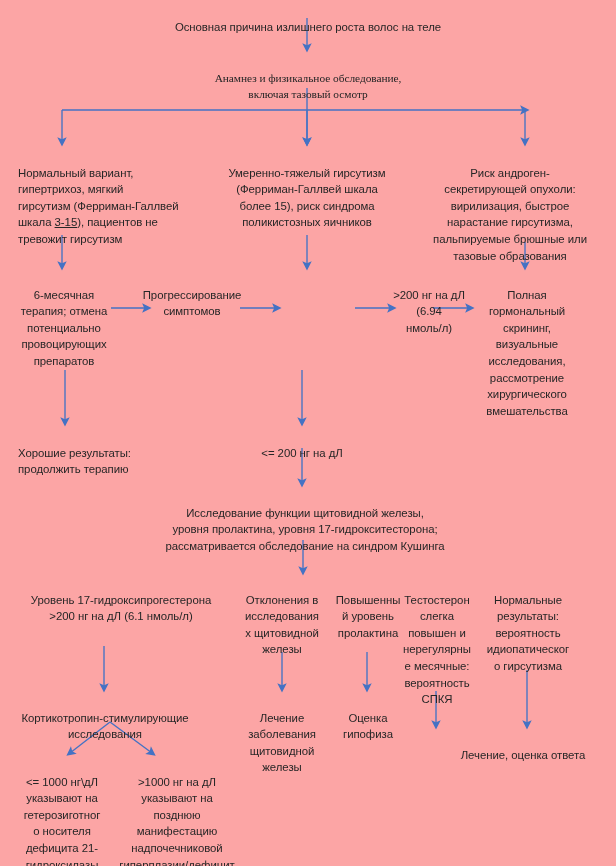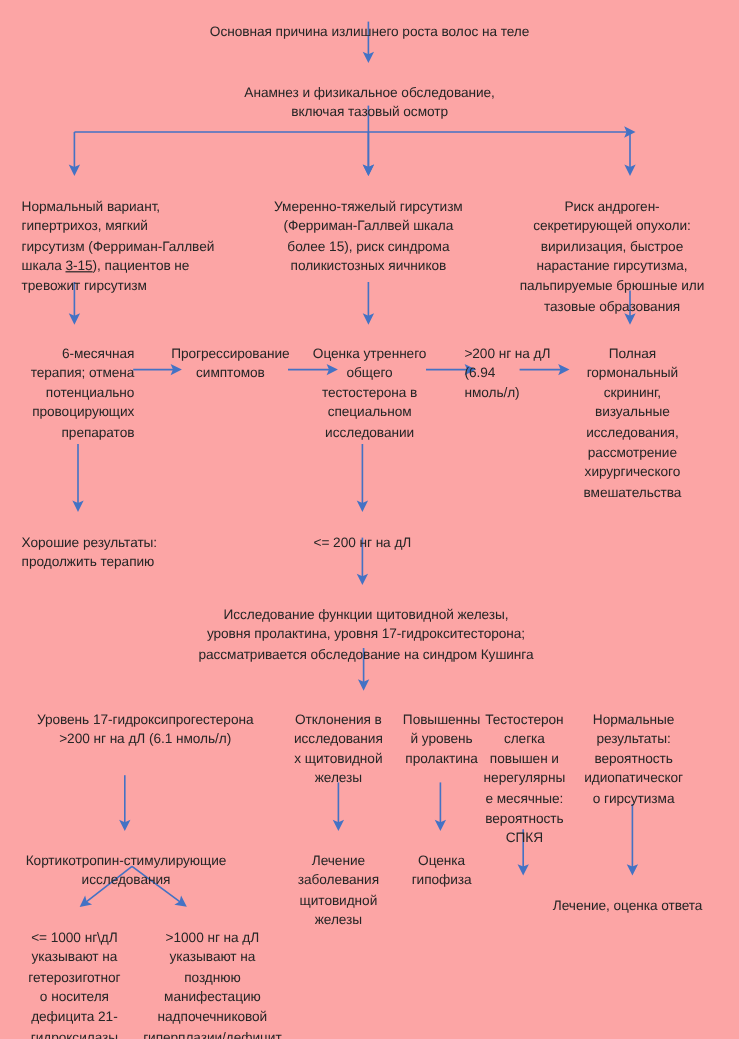--- a/index.html
+++ b/index.html
@@ -91,21 +91,21 @@
 
       <line x1="110" y1="722" x2="70" y2="753"></line>
       <line x1="110" y1="722" x2="152" y2="753"></line>
     </g>
   </svg>
 
   <div class="node" style="left:140px; top:2px; width:336px;">
     <span>Основная причина излишнего роста волос на теле</span>
   </div>
 
-  <div class="node" style="left:160px; top:53px; width:296px;">
+  <div class="node" style="left:160px; top:53px; width:296px;font-family:Liberation Serif, serif;">
     <span>Анамнез и физикальное обследование,
 включая тазовый осмотр</span>
   </div>
 
   <div class="node left" style="left:18px; top:148px; width:190px;">
     <span>Нормальный вариант,
 гипертрихоз, мягкий
 гирсутизм (Ферриман-Галлвей
 шкала </span><span class="link-text">3-15</span><span>), пациентов не
 тревожит гирсутизм</span>
@@ -120,42 +120,35 @@
 
   <div class="node" style="left:415px; top:148px; width:190px;">
     <span>Риск андроген-
 секретирующей опухоли:
 вирилизация, быстрое
 нарастание гирсутизма,
 пальпируемые брюшные или
 тазовые образования</span>
   </div>
 
-  <div class="node" style="left:16px; top:270px; width:96px;text-align:right;">
+  <div class="node" style="left:16px; top:270px; width:96px;">
     <span>6-месячная
 терапия; отмена
 потенциально
 провоцирующих
 препаратов</span>
   </div>
 
   <div class="node" style="left:140px; top:270px; width:104px;">
     <span>Прогрессирование
 симптомов</span>
   </div>
 
-  <div class="node" style="left:258px; top:270px; width:100px;">
-    <span>Оценка утреннего
-общего
-тестостерона в
-специальном
-исследовании</span>
-  </div>
-
-  <div class="node left" style="left:387px; top:270px; width:84px;">
+
+  <div class="node left" style="left:387px; top:270px; width:84px;text-align:center;">
     <span>&gt;200 нг на дЛ
 (6.94
 нмоль/л)</span>
   </div>
 
   <div class="node" style="left:475px; top:270px; width:104px;">
     <span>Полная
 гормональный
 скрининг,
 визуальные

